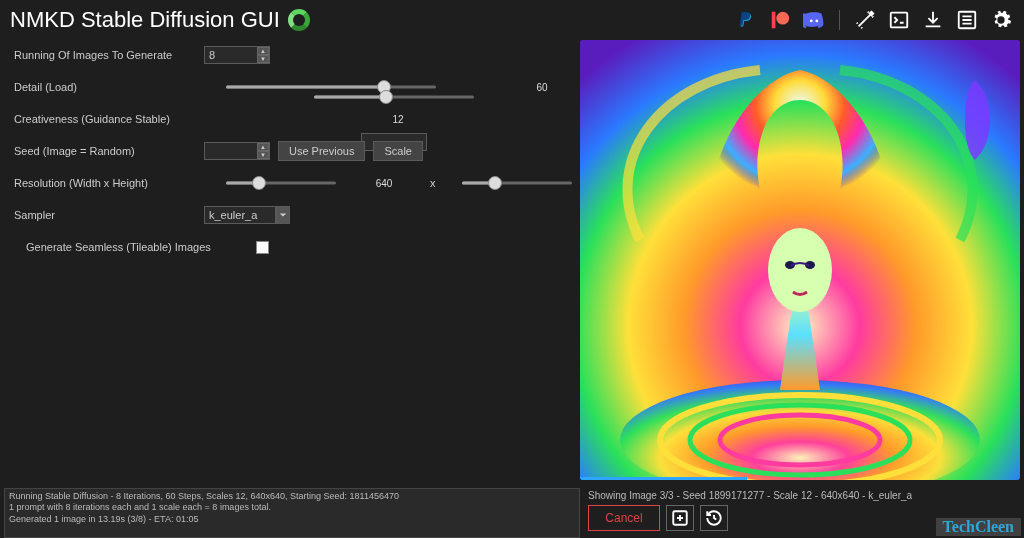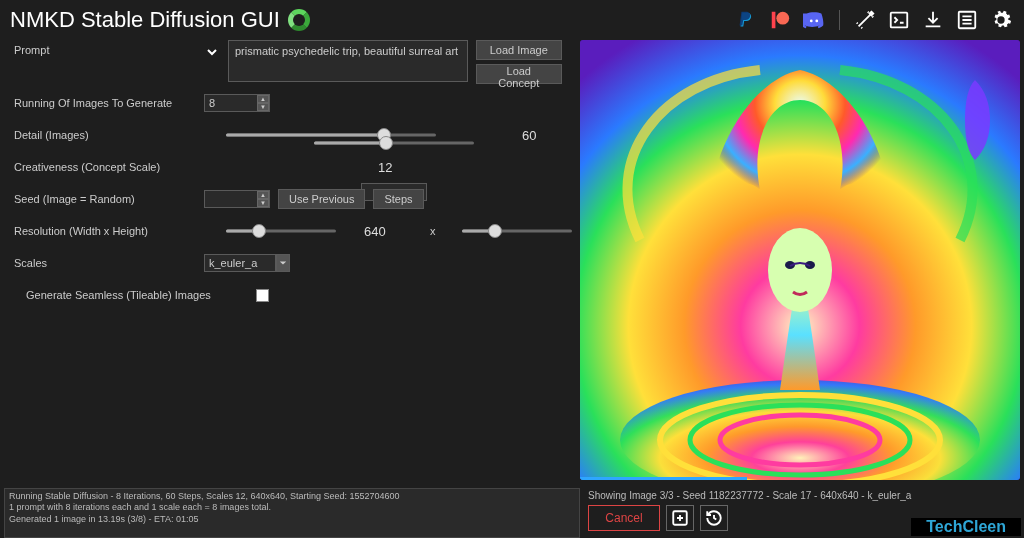--- a/index.html
+++ b/index.html
@@ -31,21 +31,21 @@
 
 .numbox { background: #2a2a2a; border: 1px solid #5a5a5a; color: #ccc; font-size: 11px; width: 66px; height: 18px; padding: 0 4px; position: relative; }
 .numwrap { position: relative; width: 66px; height: 18px; }
 .numwrap .spin { position: absolute; right: 1px; top: 1px; width: 12px; height: 16px; display: flex; flex-direction: column; }
 .numwrap .spin div { flex: 1; background: #555; border: 1px solid #666; font-size: 6px; text-align: center; line-height: 6px; cursor: pointer; color: #ccc; }
 
 .slider-wrap { position: relative; width: 210px; height: 18px; display: flex; align-items: center; }
 .slider-track { position: absolute; height: 3px; background: #666; width: 100%; top: 50%; transform: translateY(-50%); border-radius: 2px; }
 .slider-fill { position: absolute; height: 3px; background: #aaa; top: 50%; transform: translateY(-50%); border-radius: 2px; }
 .slider-thumb { position: absolute; width: 14px; height: 14px; background: #ddd; border-radius: 50%; top: 50%; transform: translate(-50%, -50%); border: 1px solid #888; cursor: grab; }
-.slider-val { width: 40px; text-align: left; margin-left: 8px; font-size: 13px; color: #ddd; }
+.slider-val { width: 40px; text-align: center; margin-left: 8px; font-size: 10px; color: #ddd; }
 .slider-x { margin: 0 6px; font-size: 11px; }
 
 .edit-sm { background: #2a2a2a; border: 1px solid #5a5a5a; width: 66px; height: 18px; }
 
 .select-wrap { position: relative; width: 86px; height: 18px; }
 .select-box { background: #2a2a2a; border: 1px solid #5a5a5a; color: #ccc; font-size: 11px; width: 72px; height: 18px; padding: 0 4px; line-height: 16px; }
 .select-btn { position: absolute; right: 0; top: 0; width: 14px; height: 18px; background: #555; border: 1px solid #5a5a5a; display: flex; align-items: center; justify-content: center; cursor: pointer; }
 .select-btn svg { width: 8px; height: 8px; }
 
 .chk { width: 13px; height: 13px; background: #fff; border: 1px solid #888; cursor: pointer; }
@@ -56,21 +56,21 @@
 
 .footer { position: absolute; bottom: 0; left: 0; right: 0; height: 50px; display: flex; }
 .log { width: 576px; margin: 0 0 0 4px; background: #2a2a2a; border: 1px solid #444; font-size: 9px; color: #bbb; padding: 2px 4px; line-height: 1.25; overflow: hidden; }
 .foot-right { flex: 1; padding-left: 8px; }
 .img-info { font-size: 10px; color: #bbb; padding: 2px 0 4px; }
 .foot-btns { display: flex; gap: 6px; align-items: center; }
 .cancel-btn { border: 1px solid #d44; color: #d44; background: transparent; font-size: 12px; width: 72px; height: 26px; cursor: pointer; }
 .ficon { width: 28px; height: 26px; border: 1px solid #666; display: flex; align-items: center; justify-content: center; cursor: pointer; }
 .ficon svg { width: 18px; height: 18px; }
 
-.watermark { position: absolute; right: 3px; bottom: 2px; font-size: 16px; font-weight: 600; color: #2ea6d6; background: #000000; padding: 0 15px; font-family: Liberation Sans, sans-serif; }
+.watermark { position: absolute; right: 3px; bottom: 2px; font-size: 16px; font-weight: 600; color: #2ea6d6; background: #404040; padding: 0 7px; font-family: Liberation Serif, serif; }
 </style>
 </head>
 <body>
 
 <div class="header">
   <span class="title">NMKD Stable Diffusion GUI</span>
   <span class="circle-logo"></span>
   <span class="header-spacer"></span>
   <div class="header-icons">
     <span class="hicon">
@@ -120,59 +120,48 @@
         <svg viewBox="0 0 24 24" fill="#fff">
           <path d="M12 8a4 4 0 100 8 4 4 0 000-8zm9 4l2 1-1 3-2-.5c-.4.6-.9 1.1-1.5 1.5l.5 2-3 1-1-2h-2l-1 2-3-1 .5-2c-.6-.4-1.1-.9-1.5-1.5l-2 .5-1-3 2-1v-2l-2-1 1-3 2 .5c.4-.6.9-1.1 1.5-1.5L8 3l3-1 1 2h2l1-2 3 1-.5 2c.6.4 1.1.9 1.5 1.5l2-.5 1 3-2 1v2z"></path>
         </svg>
       </span>
   </div>
 </div>
 
 <div class="main">
   <div class="left">
 
-    <div class="row tall">
-      <span class="lbl" style="display:flex;align-items:flex-start;padding-top:4px;">Prompt</span>
-      <span class="chev" style="align-self:flex-start;padding-top:4px;"><svg viewBox="0 0 24 24" fill="none" stroke="#fff" stroke-width="3">
-            <path d="M6 9l6 6 6-6"></path>
-          </svg></span>
-      <textarea class="prompt-box" style="">prismatic psychedelic trip, beautiful surreal art</textarea>
-      <div class="side-btns">
-        <button class="btn">Load Image</button>
-        <button class="btn">Load Concept</button>
-      </div>
-    </div>
 
     <div class="row">
       <span class="lbl">Running Of Images To Generate</span>
       <div class="ctrls">
         <div class="numwrap">
           <input class="numbox" value="8" style="">
           <div class="spin">
               <div>▲</div>
               <div>▼</div>
             </div>
         </div>
       </div>
     </div>
 
     <div class="row">
-      <span class="lbl">Detail (Images)</span>
+      <span class="lbl">Detail (Load)</span>
       <div class="ctrls" style="padding-left:22px;">
         <div class="slider-wrap">
           <div class="slider-track"></div>
             <div class="slider-fill" style="width:75%;"></div>
             <div class="slider-thumb" style="left:75%;"></div>
         </div>
         <span class="slider-val" style="margin-left:auto;">60</span>
       </div>
     </div>
 
     <div class="row">
-      <span class="lbl">Creativeness (Concept Scale)</span>
+      <span class="lbl">Creativeness (Guidance Stable)</span>
       <div class="ctrls" style="padding-left:22px;flex-direction:column;">
         <div class="slider-wrap" style="width:160px;">
           <div class="slider-track"></div>
             <div class="slider-fill" style="width:45%;"></div>
             <div class="slider-thumb" style="left:45%;"></div>
         </div>
         <span class="slider-val">12</span>
         <div class="edit-sm"></div>
       </div>
     </div>
@@ -181,21 +170,21 @@
       <span class="lbl">Seed (Image = Random)</span>
       <div class="ctrls">
         <div class="numwrap">
           <input class="numbox" value="" style="">
           <div class="spin">
               <div>▲</div>
               <div>▼</div>
             </div>
         </div>
         <button class="btn">Use Previous</button>
-        <button class="btn">Steps</button>
+        <button class="btn">Scale</button>
       </div>
     </div>
 
     <div class="row">
       <span class="lbl">Resolution (Width x Height)</span>
       <div class="ctrls" style="padding-left:22px;gap:20px;">
         <div class="slider-wrap" style="width:110px;">
           <div class="slider-track"></div>
             <div class="slider-fill" style="width:30%;"></div>
             <div class="slider-thumb" style="left:30%;"></div>
@@ -205,21 +194,21 @@
         <div class="slider-wrap" style="width:110px;">
           <div class="slider-track"></div>
             <div class="slider-fill" style="width:30%;"></div>
             <div class="slider-thumb" style="left:30%;"></div>
         </div>
         <span class="slider-val">640</span>
       </div>
     </div>
 
     <div class="row">
-      <span class="lbl">Scales</span>
+      <span class="lbl">Sampler</span>
       <div class="ctrls">
         <div class="select-wrap">
           <div class="select-box">k_euler_a</div>
           <div class="select-btn">
               <svg viewBox="0 0 10 10" fill="#ccc">
                 <path d="M1 3l4 4 4-4z"></path>
               </svg>
             </div>
         </div>
       </div>
@@ -276,26 +265,26 @@
         <path d="M380 200 C420 120 360 40 260 30" stroke="#2ae05a" stroke-width="10" fill="none" opacity=".7"></path>
         <path d="M395 40 q15 15 15 40 q0 25 -15 40 q-10 -10 -10 -40 q0 -30 10 -40z" fill="#7a3aff" opacity=".85"></path>
       </svg>
       <div class="prog-line"></div>
     </div>
   </div>
 </div>
 
 <div class="footer">
   <div class="log">
-    <div>Running Stable Diffusion - 8 Iterations, 60 Steps, Scales 12, 640x640, Starting Seed: 1552704600</div>
+    <div>Running Stable Diffusion - 8 Iterations, 60 Steps, Scales 12, 640x640, Starting Seed: 1811456470</div>
     <div>1 prompt with 8 iterations each and 1 scale each = 8 images total.</div>
     <div>Generated 1 image in 13.19s (3/8) - ETA: 01:05</div>
   </div>
   <div class="foot-right">
-    <div class="img-info">Showing Image 3/3 - Seed 1182237772 - Scale 17 - 640x640 - k_euler_a</div>
+    <div class="img-info">Showing Image 3/3 - Seed 1899171277 - Scale 12 - 640x640 - k_euler_a</div>
     <div class="foot-btns">
       <button class="cancel-btn">Cancel</button>
       <div class="ficon">
           <svg viewBox="0 0 24 24" fill="none" stroke="#fff" stroke-width="2.5">
             <rect x="3" y="3" width="18" height="18" rx="2"></rect>
             <path d="M12 8v8M8 12h8"></path>
           </svg>
         </div>
       <div class="ficon">
           <svg viewBox="0 0 24 24" fill="none" stroke="#fff" stroke-width="2.5">

